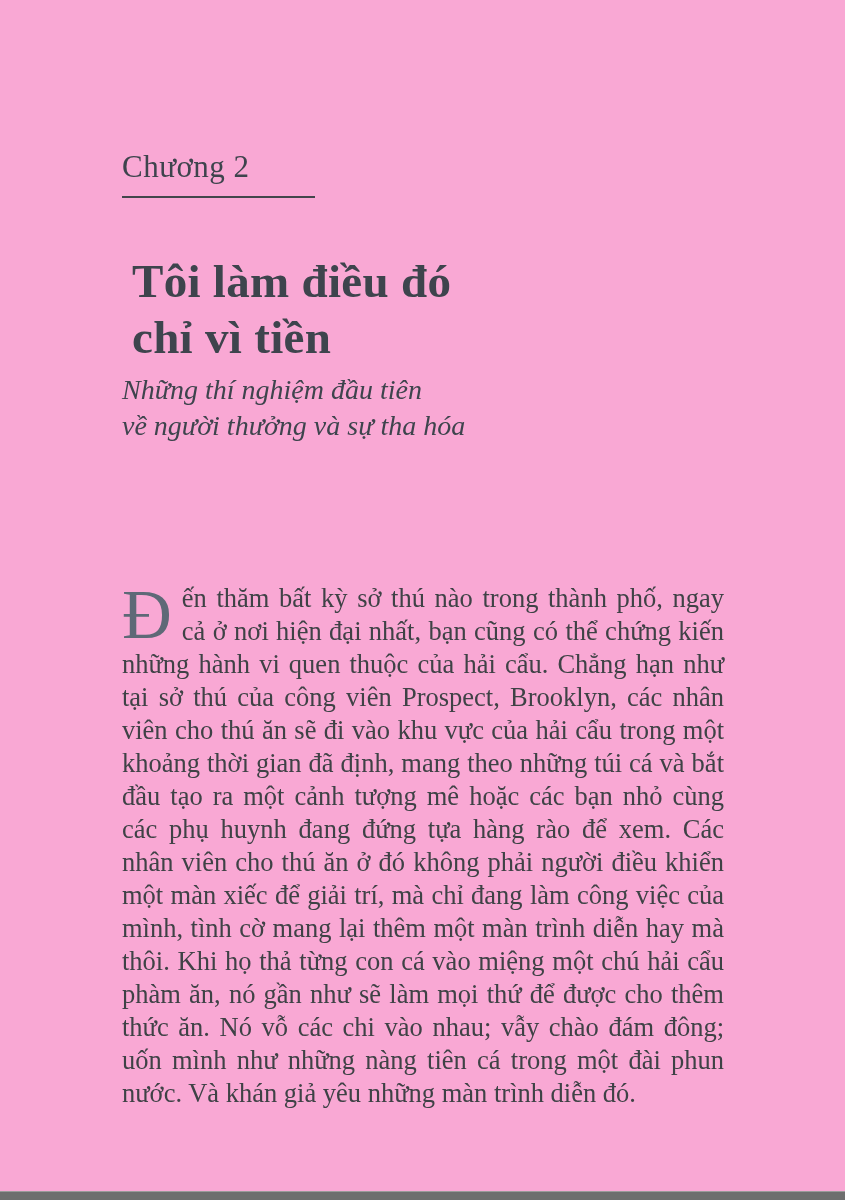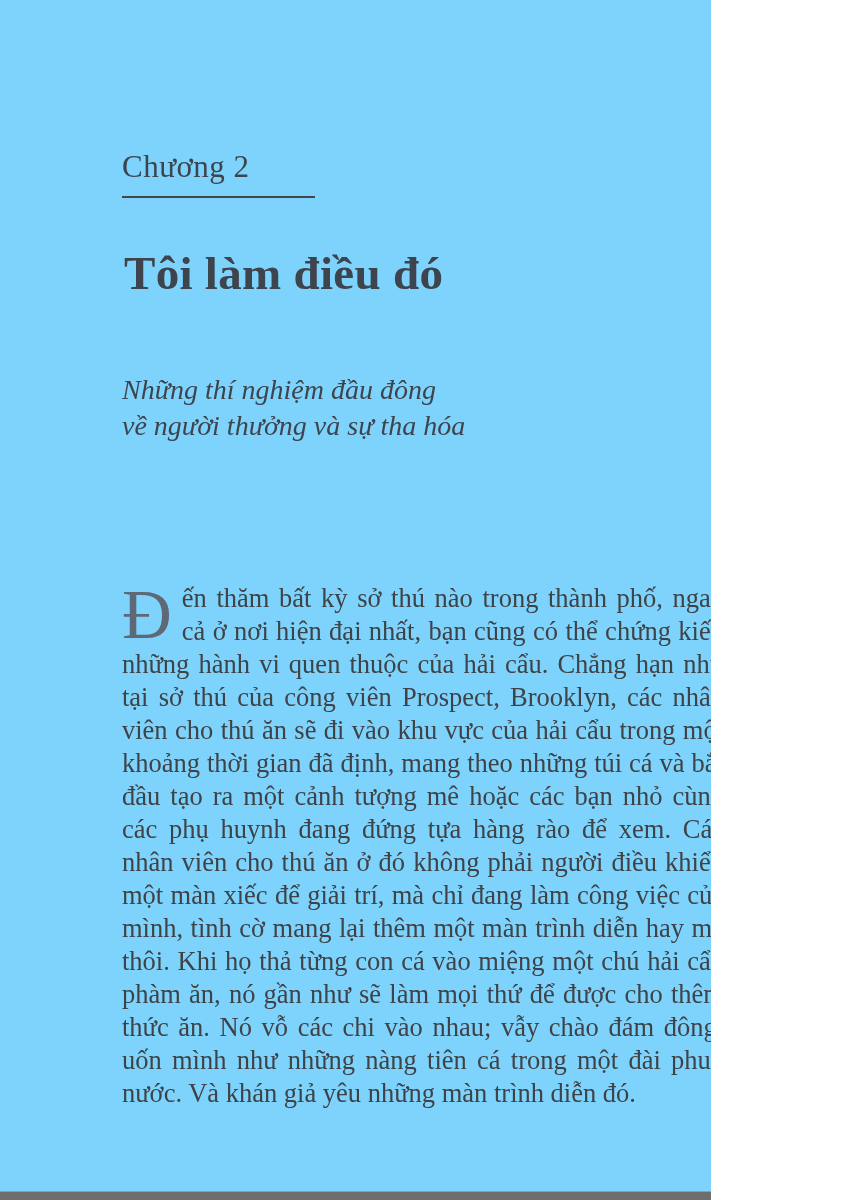--- a/index.html
+++ b/index.html
@@ -2,23 +2,23 @@
 <html><head>
 <meta charset="utf-8">
 <style>
   html, body {
     margin: 0;
     padding: 0;
     background: #ffffff;
   }
   .page {
     position: relative;
-    width: 711px;
+    width: 845px;
     height: 1200px;
-    background: #7dd3fc;
+    background: #f9a8d4;
     overflow: hidden;
     font-family: "Liberation Serif", "DejaVu Serif", serif;
   }
   .chapter-label {
     position: absolute;
     left: 122px;
     top: 148px;
     font-size: 31px;
     line-height: 38px;
     color: #3e444d;
@@ -88,26 +88,27 @@
 </style>
 </head>
 <body>
 
 <div class="page">
 
   <div class="chapter-label">Chương 2</div>
 
   <div class="chapter-rule"></div>
 
-  <h1 class="chapter-title" style="margin:4px;">
+  <h1 class="chapter-title" style="margin:12px;">
     <span class="title-line">Tôi làm điều đó</span>
+    <span class="title-line">chỉ vì tiền</span>
   </h1>
 
   <div class="chapter-subtitle">
-    <span class="subtitle-line">Những thí nghiệm đầu đông</span>
+    <span class="subtitle-line">Những thí nghiệm đầu tiên</span>
     <span class="subtitle-line">về người thưởng và sự tha hóa</span>
   </div>
 
   <p class="body-paragraph">
     <span class="drop-cap">Đ</span><span>ến thăm bất kỳ sở thú nào trong thành phố, ngay cả ở nơi hiện đại nhất, bạn cũng có thể chứng kiến những hành vi quen thuộc của hải cẩu. Chẳng hạn như tại sở thú của công viên Prospect, Brooklyn, các nhân viên cho thú ăn sẽ đi vào khu vực của hải cẩu trong một khoảng thời gian đã định, mang theo những túi cá và bắt đầu tạo ra một cảnh tượng mê hoặc các bạn nhỏ cùng các phụ huynh đang đứng tựa hàng rào để xem. Các nhân viên cho thú ăn ở đó không phải người điều khiển một màn xiếc để giải trí, mà chỉ đang làm công việc của mình, tình cờ mang lại thêm một màn trình diễn hay mà thôi. Khi họ thả từng con cá vào miệng một chú hải cẩu phàm ăn, nó gần như sẽ làm mọi thứ để được cho thêm thức ăn. Nó vỗ các chi vào nhau; vẫy chào đám đông; uốn mình như những nàng tiên cá trong một đài phun nước. Và khán giả yêu những màn trình diễn đó.</span>
   </p>
 
   <div class="page-bottom-bar"></div>
 
 </div>

